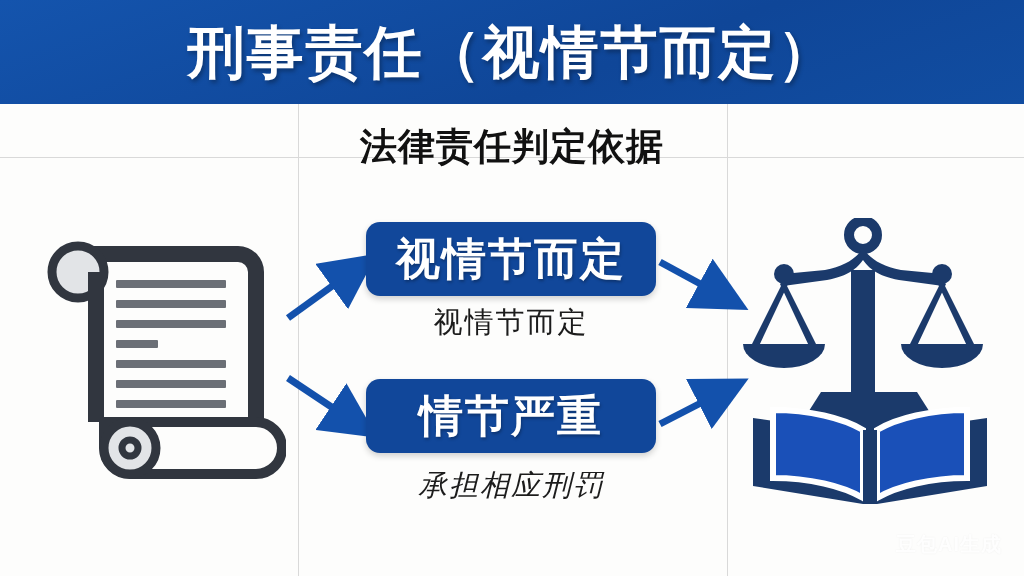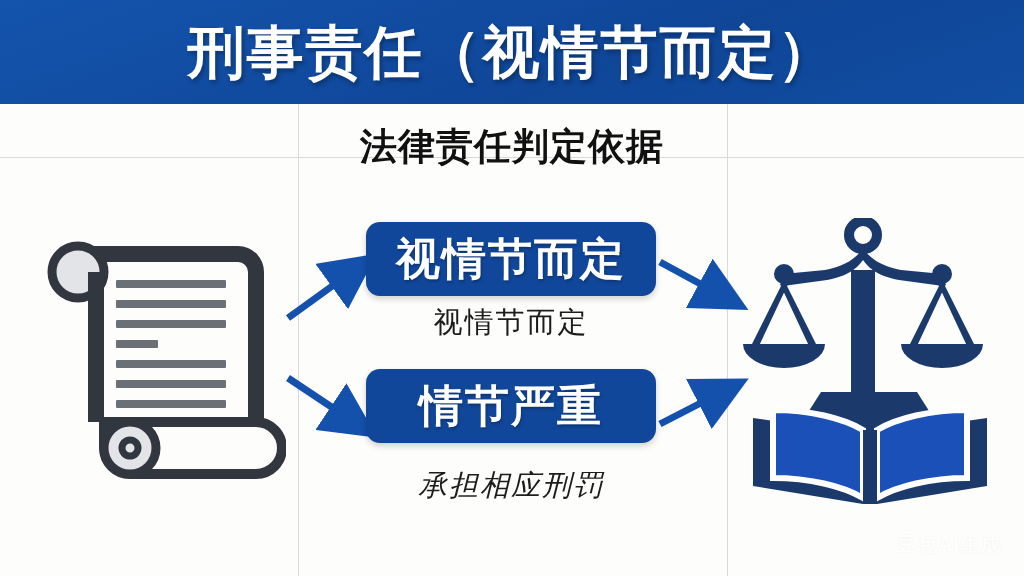--- a/index.html
+++ b/index.html
@@ -99,21 +99,21 @@
     width: 290px;
     height: 74px;
     background: #11479a;
     border-radius: 14px;
     display: flex;
     align-items: center;
     justify-content: center;
     box-shadow: 0 3px 6px rgba(0,0,0,0.18);
   }
   .badge-1 { top: 222px; }
-  .badge-2 { top: 369px; }
+  .badge-2 { top: 379px; }
   .badge-label {
     color: #ffffff;
     font-size: 44px;
     font-weight: bold;
     letter-spacing: 2px;
     line-height: 1;
     white-space: nowrap;
     text-shadow: 1px 2px 3px rgba(0,0,0,0.28);
   }
 

